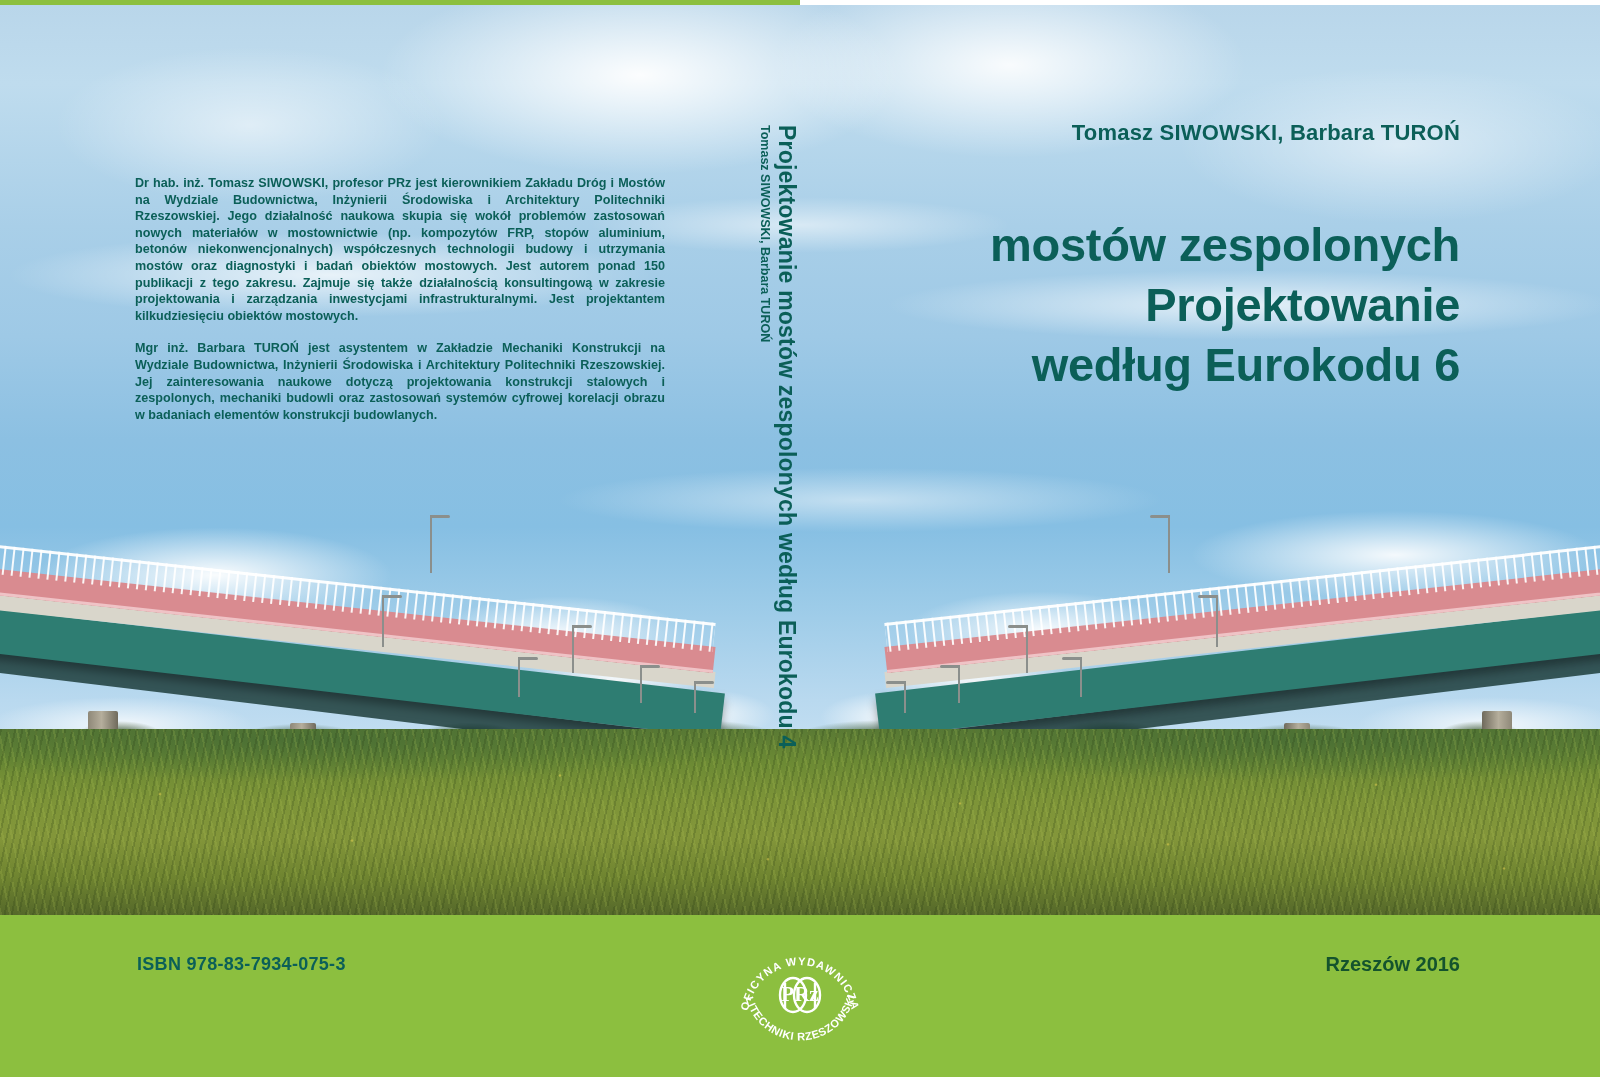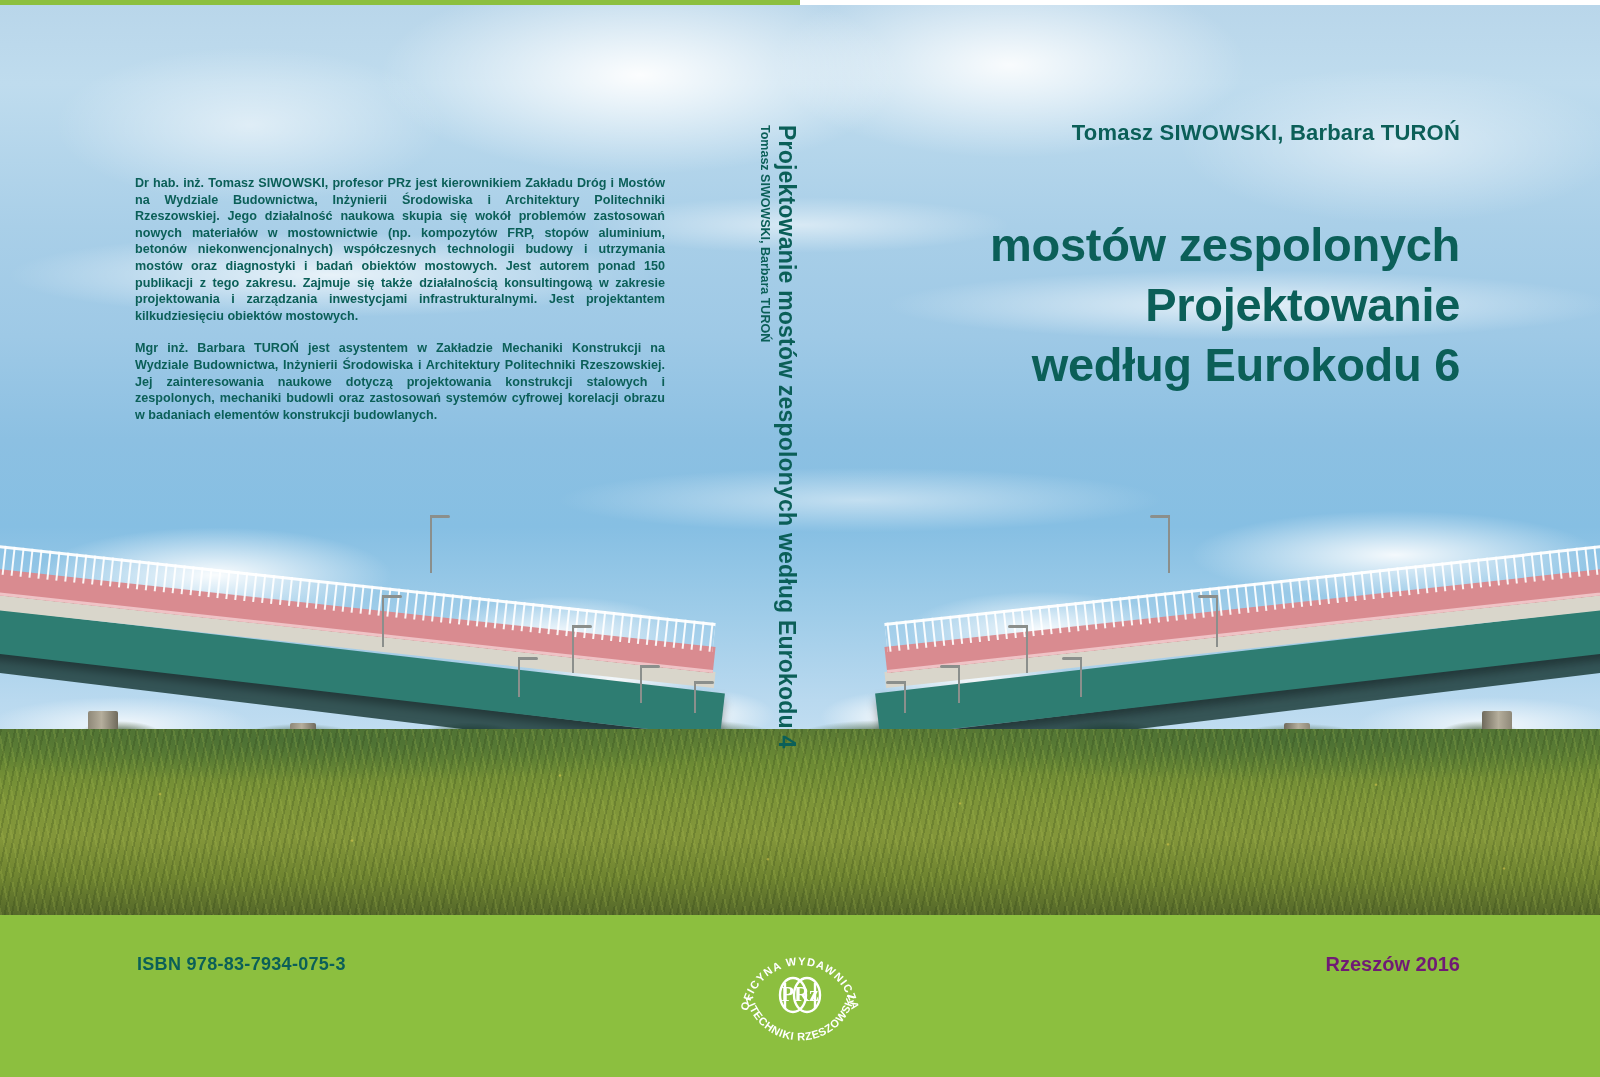--- a/index.html
+++ b/index.html
@@ -121,21 +121,21 @@
       radial-gradient(ellipse 60px 20px at 1480px 30px,#2f4a22,transparent 70%);
   }
   
   .footer-band{
     position:absolute;left:0;top:910px;width:1600px;height:162px;background:#8cbf3f;
   }
   .isbn{
     position:absolute;left:137px;top:39px;color:#0b5f58;font-weight:bold;font-size:18px;letter-spacing:.3px;
   }
   .place-year{
-    position:absolute;right:140px;top:38px;color:#701a75;font-weight:bold;font-size:20px;
+    position:absolute;right:140px;top:38px;color:#14532d;font-weight:bold;font-size:20px;
   }
   .publisher-logo{
     position:absolute;left:50%;top:18px;transform:translateX(-50%);
     width:130px;height:118px;
   }
   
   .backtext{
     position:absolute;left:135px;top:122px;width:530px;color:#0b5f58;
     font-size:12.6px;line-height:1.32;text-align:justify;font-weight:bold;margin-top:48px;
   }

